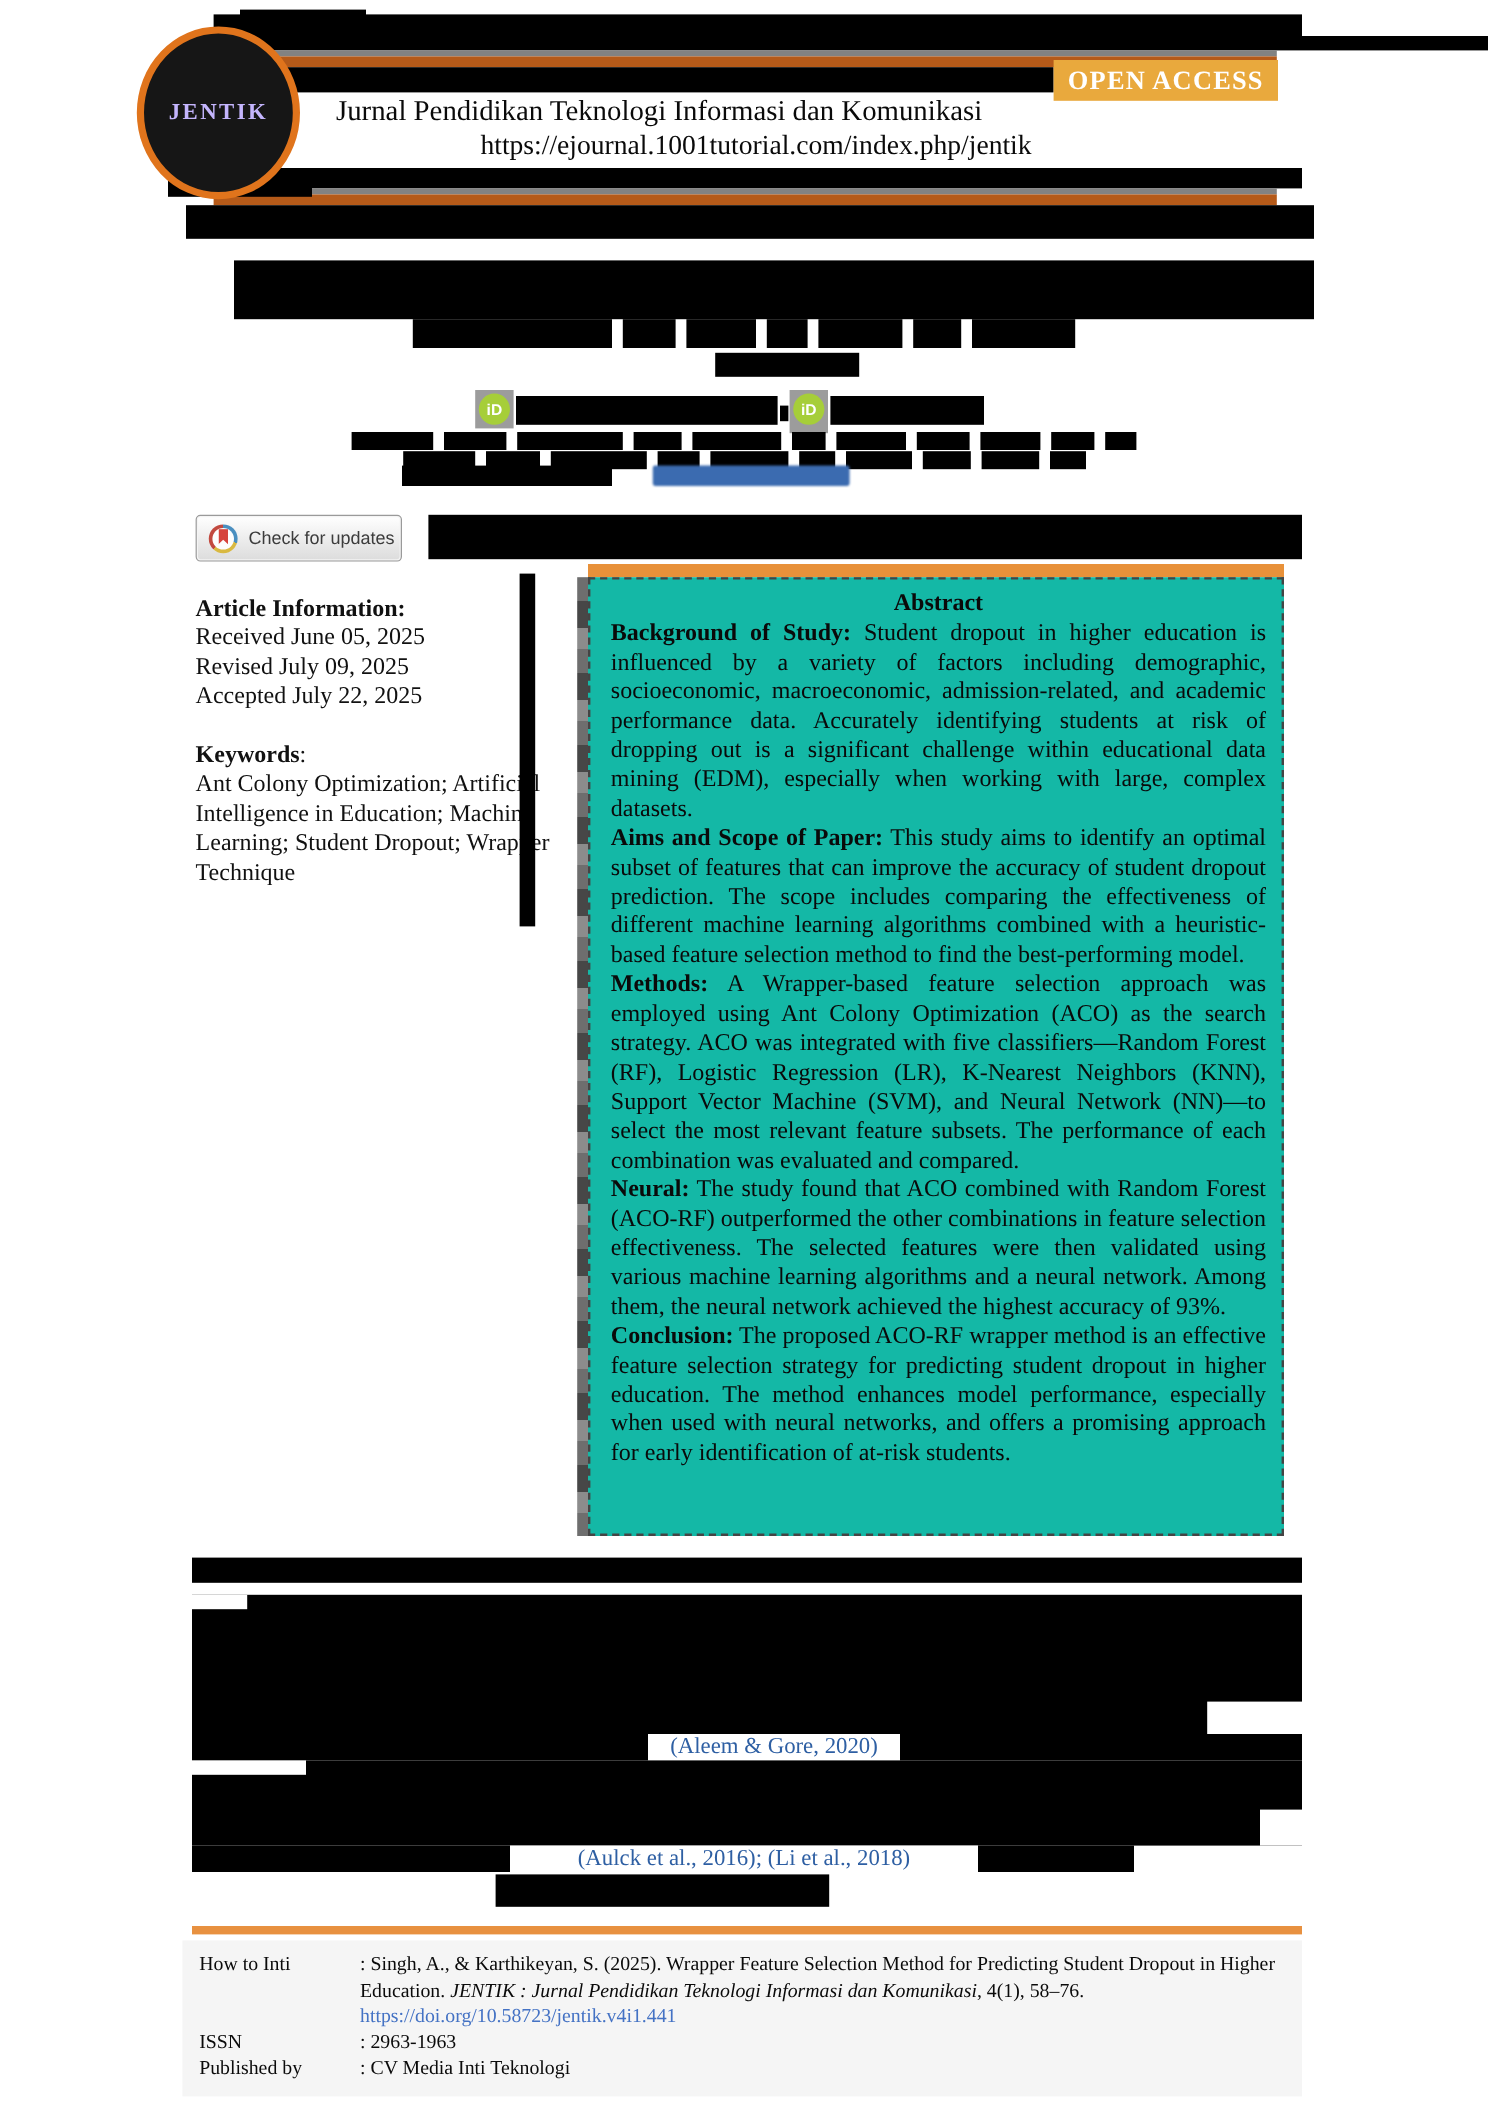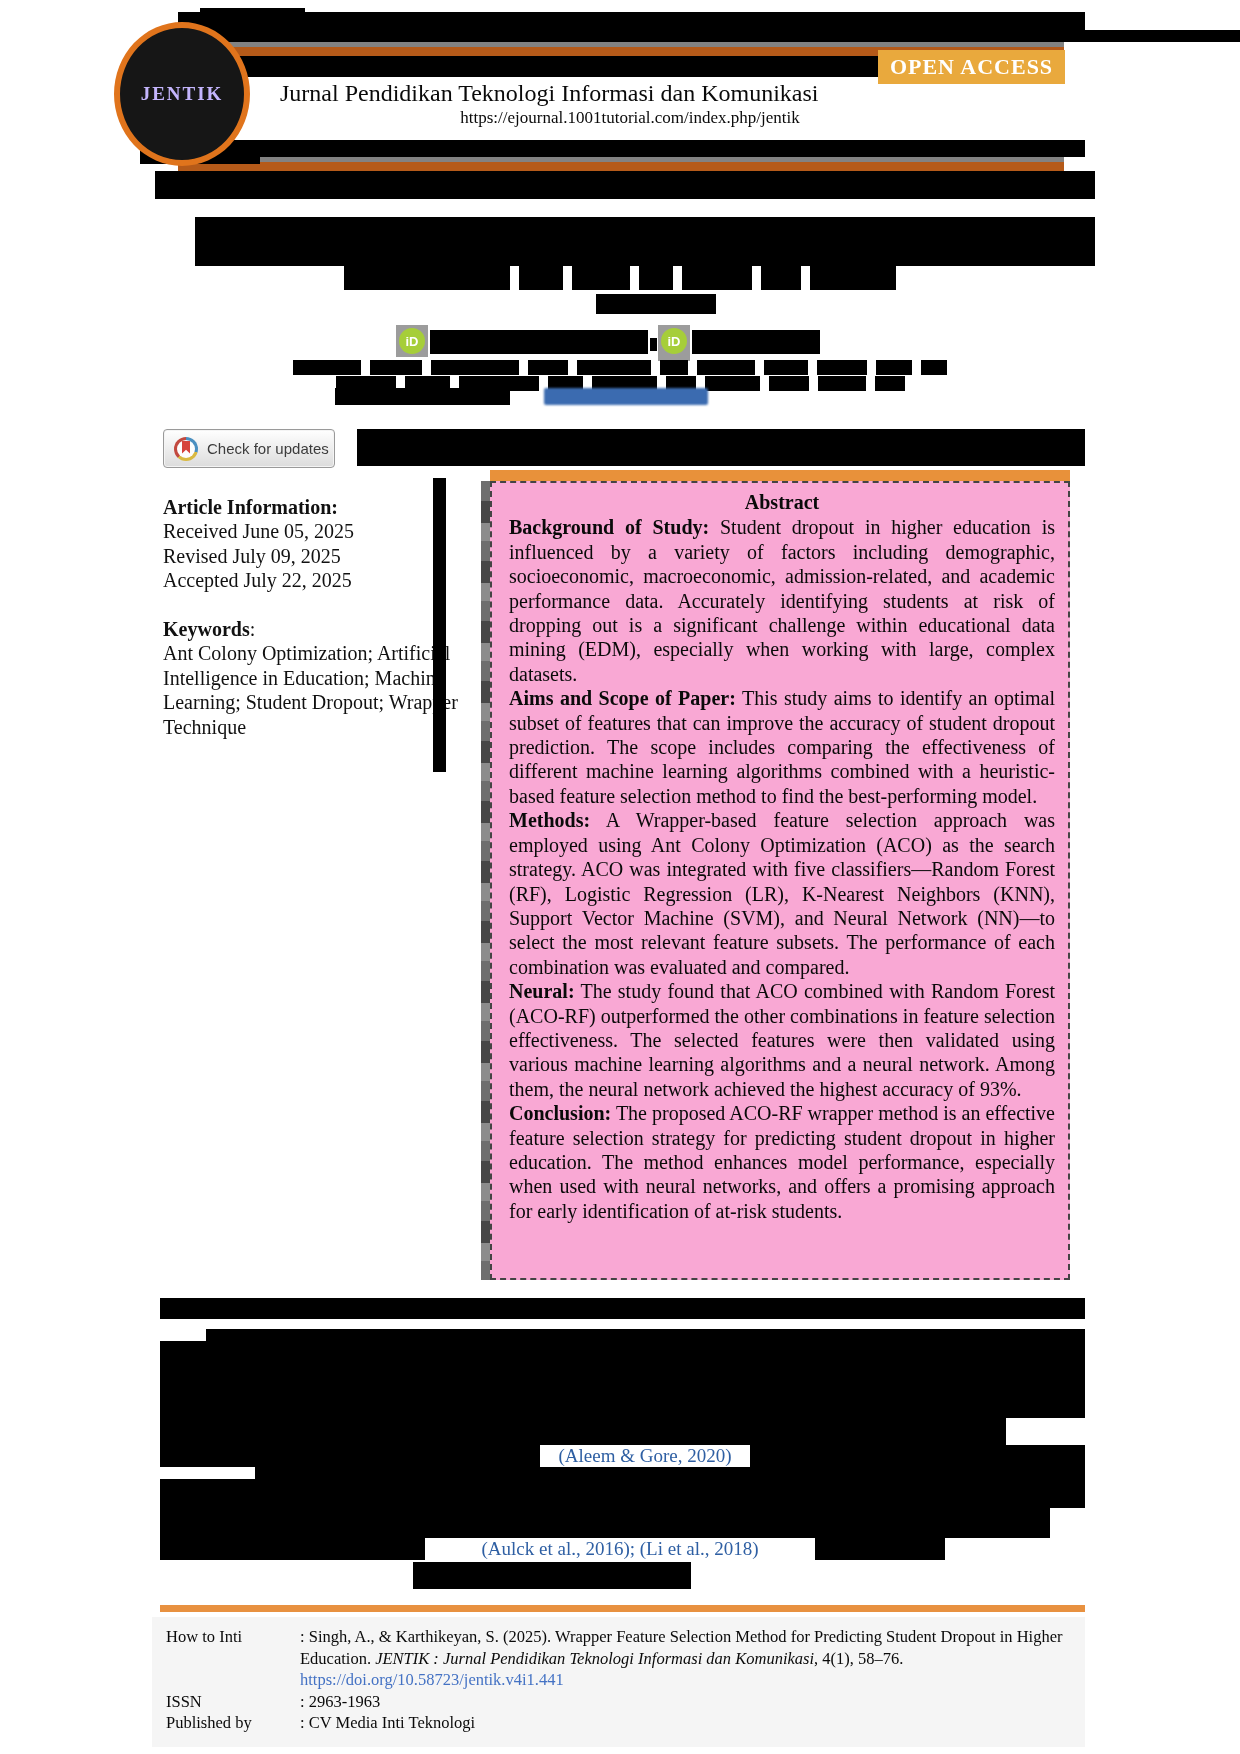--- a/index.html
+++ b/index.html
@@ -11,21 +11,21 @@
   .white-notch{position:absolute;background:#ffffff;}
 
   
   #logo{position:absolute;left:114px;top:22px;width:124px;height:132px;border-radius:50%;
         background:#161616;border:6px solid #e0741c;display:flex;align-items:center;justify-content:center;z-index:5;}
   #logo span{color:#c4b5fd;font-weight:bold;font-size:19px;letter-spacing:2px;}
   #open-access{position:absolute;left:878px;top:50px;width:187px;height:34px;background:#e9a93d;
         display:flex;align-items:center;justify-content:center;color:#fff;font-weight:bold;
         font-size:22px;letter-spacing:1px;z-index:4;}
   #journal-name{position:absolute;left:280px;top:80px;width:700px;text-align:left;font-size:24px;color:#0a0a0a;}
-  #journal-url{position:absolute;left:280px;top:108px;width:700px;text-align:center;font-size:17px;color:#0a0a0a;}
+  #journal-url{position:absolute;left:280px;top:108px;width:700px;text-align:center;font-size:23px;color:#0a0a0a;}
 
   
   .orcid-bg{position:absolute;width:32px;height:32px;background:#9c9c9c;}
   .orcid{position:absolute;left:3px;top:3px;width:26px;height:26px;border-radius:50%;background:#a6ce39;
          display:flex;align-items:center;justify-content:center;color:#fff;font-family:"Liberation Sans",sans-serif;
          font-size:13px;font-weight:bold;}
 
   
   .chunk-row{position:absolute;left:0;width:1240px;display:flex;justify-content:center;gap:9px;}
   .chunk-row i{display:block;background:#000;height:100%;}
@@ -49,21 +49,21 @@
   
   #left-col{position:absolute;left:163px;top:495px;width:305px;font-size:20px;line-height:24.4px;}
   #left-col .b{font-weight:bold;}
   #left-col p{margin:0;}
 
   
   #abs-orange-bar{position:absolute;left:490px;top:470px;width:580px;height:11px;background:#e8913a;}
   #abs-left-strip{position:absolute;left:481px;top:481px;width:14px;height:799px;
       background:repeating-linear-gradient(180deg,#6e6e6e 0 20px,#474747 20px 42px,#8c8c8c 42px 60px);}
   #abstract-box{position:absolute;left:490px;top:481px;width:580px;height:799px;box-sizing:border-box;
-      border:2px dashed #444;background:#f9a8d4;padding:7px 13px 8px 17px;
+      border:2px dashed #444;background:#14b8a6;padding:7px 13px 8px 17px;
       font-size:20px;line-height:24.4px;text-align:justify;color:#0a0a0a;}
   #abstract-box h2{margin:0 0 1px 0;font-size:20px;text-align:center;font-weight:bold;}
   #abstract-box .sec{margin:0;}
   #abstract-box .lbl{font-weight:bold;}
 
   
   .cite-strip{position:absolute;background:#fff;display:flex;align-items:center;justify-content:center;}
   .cite-link{color:#2e5fa3;font-size:19px;white-space:nowrap;}
 
   

